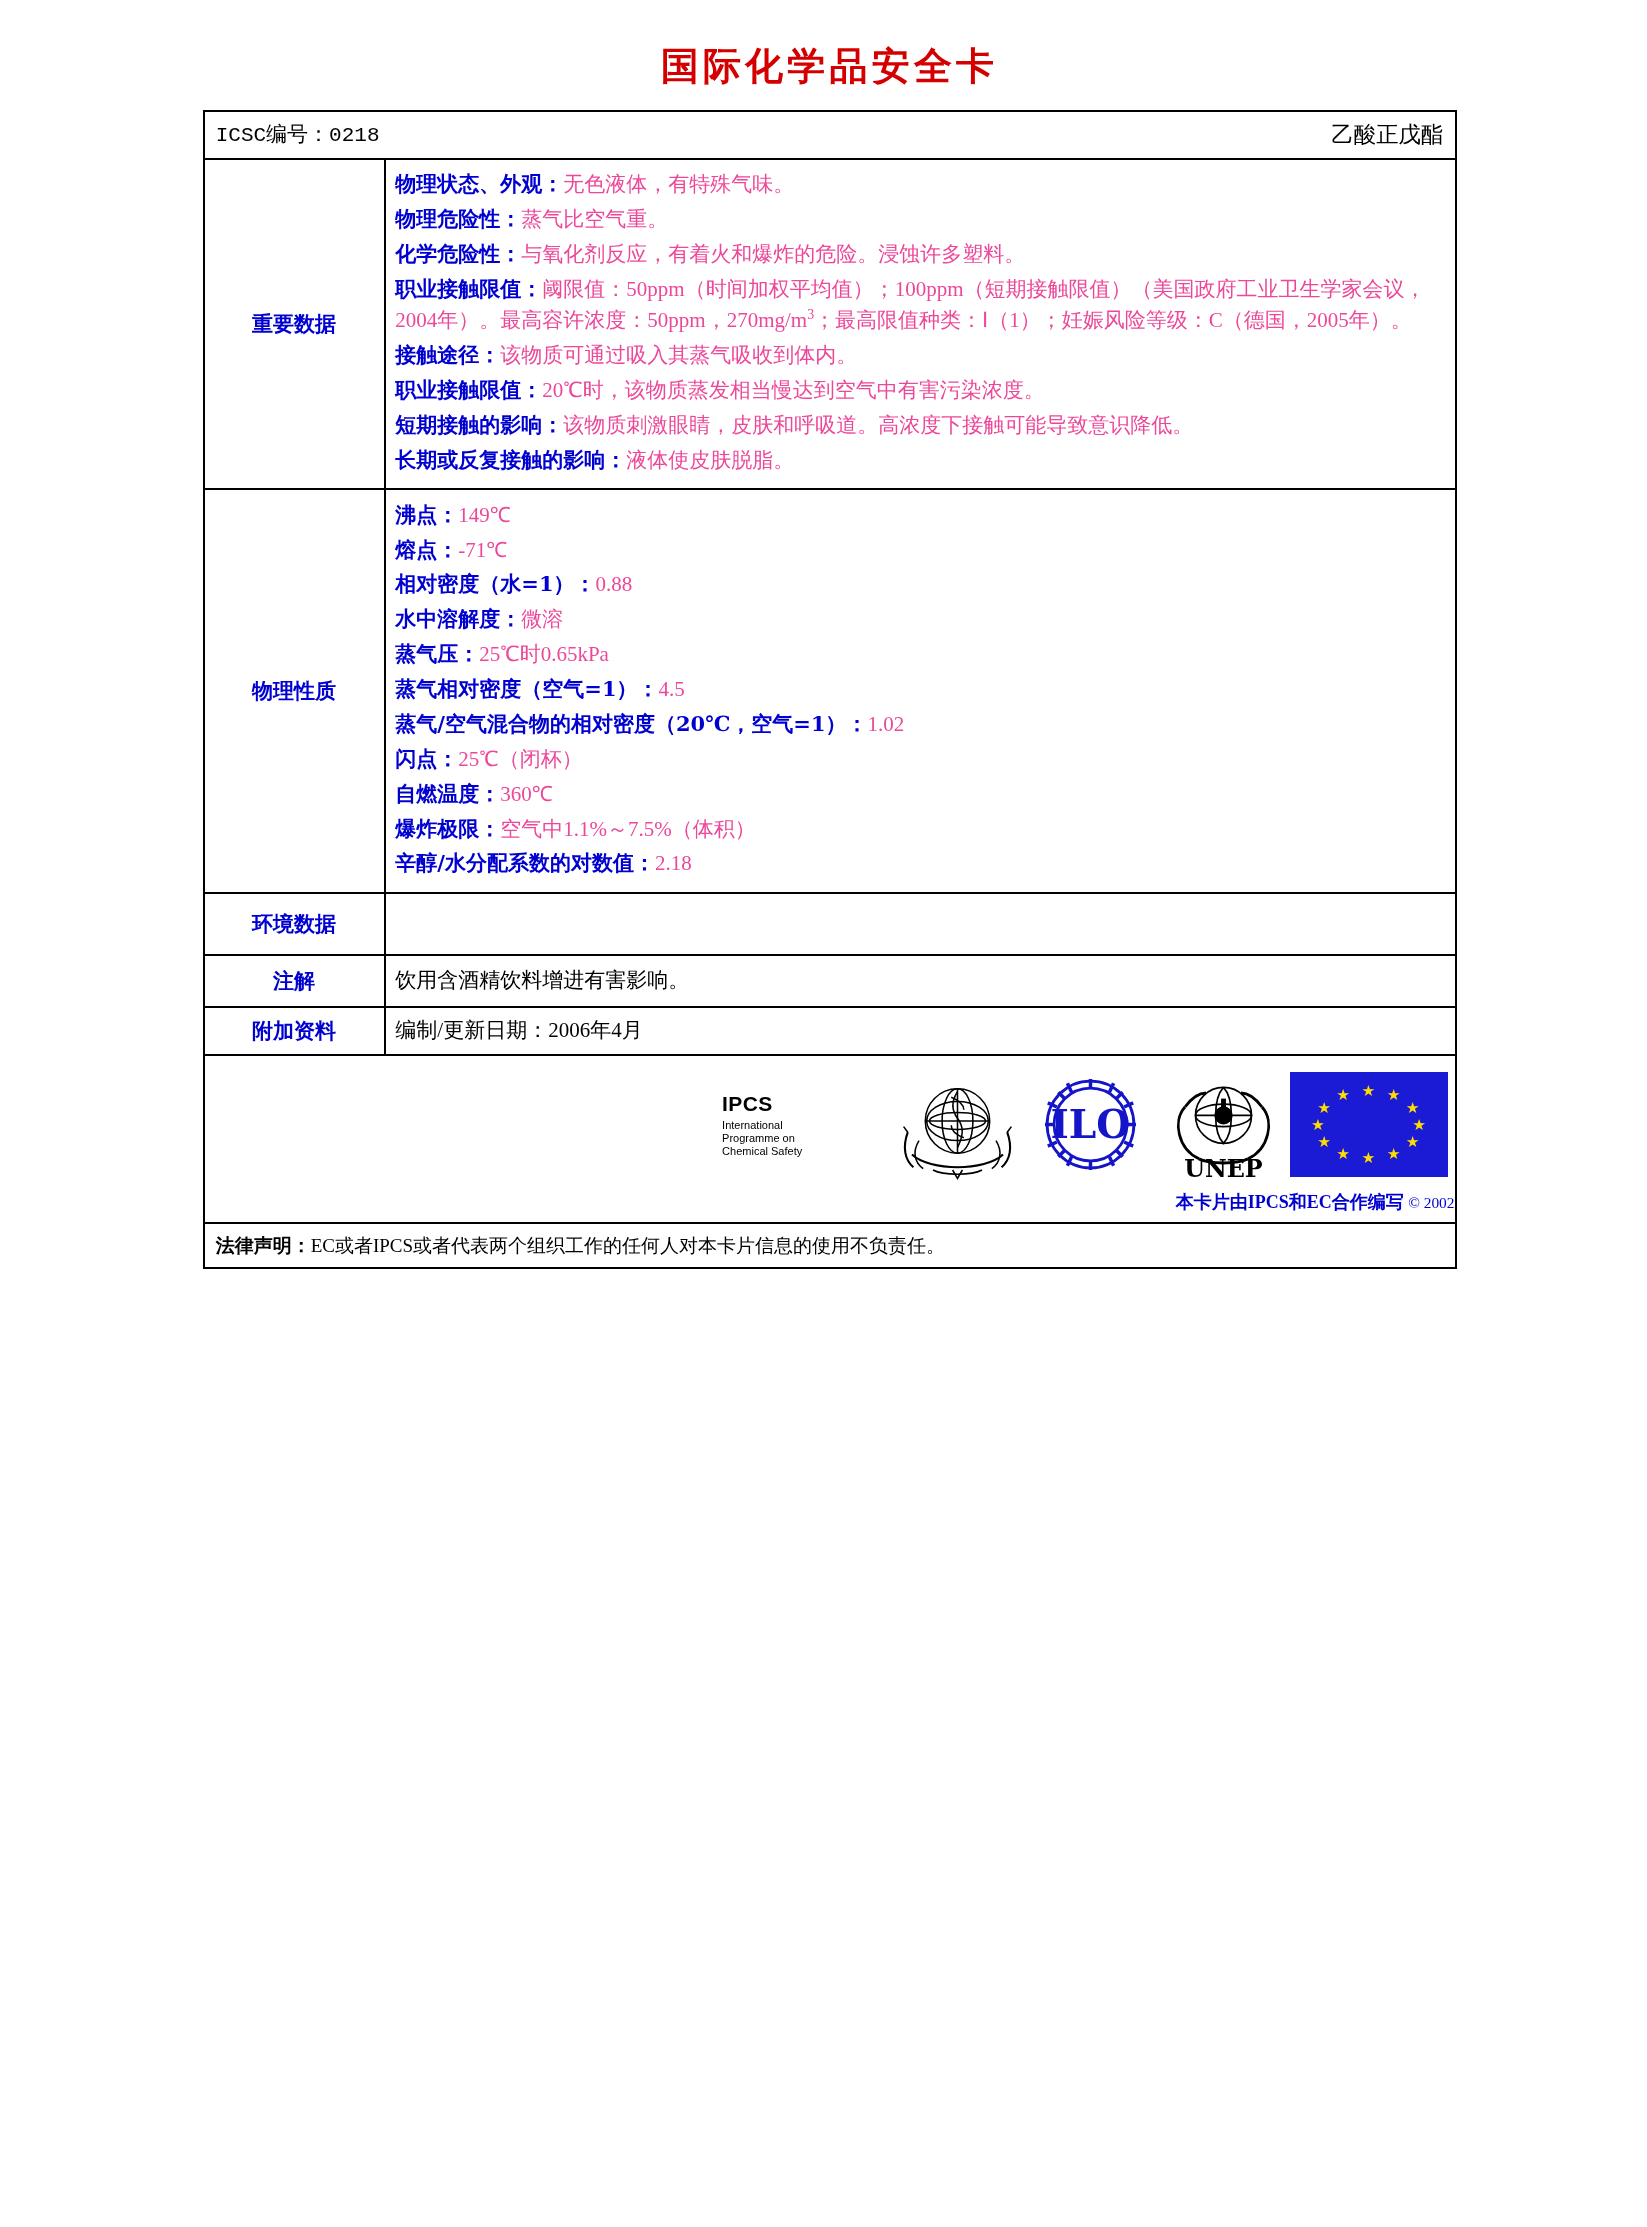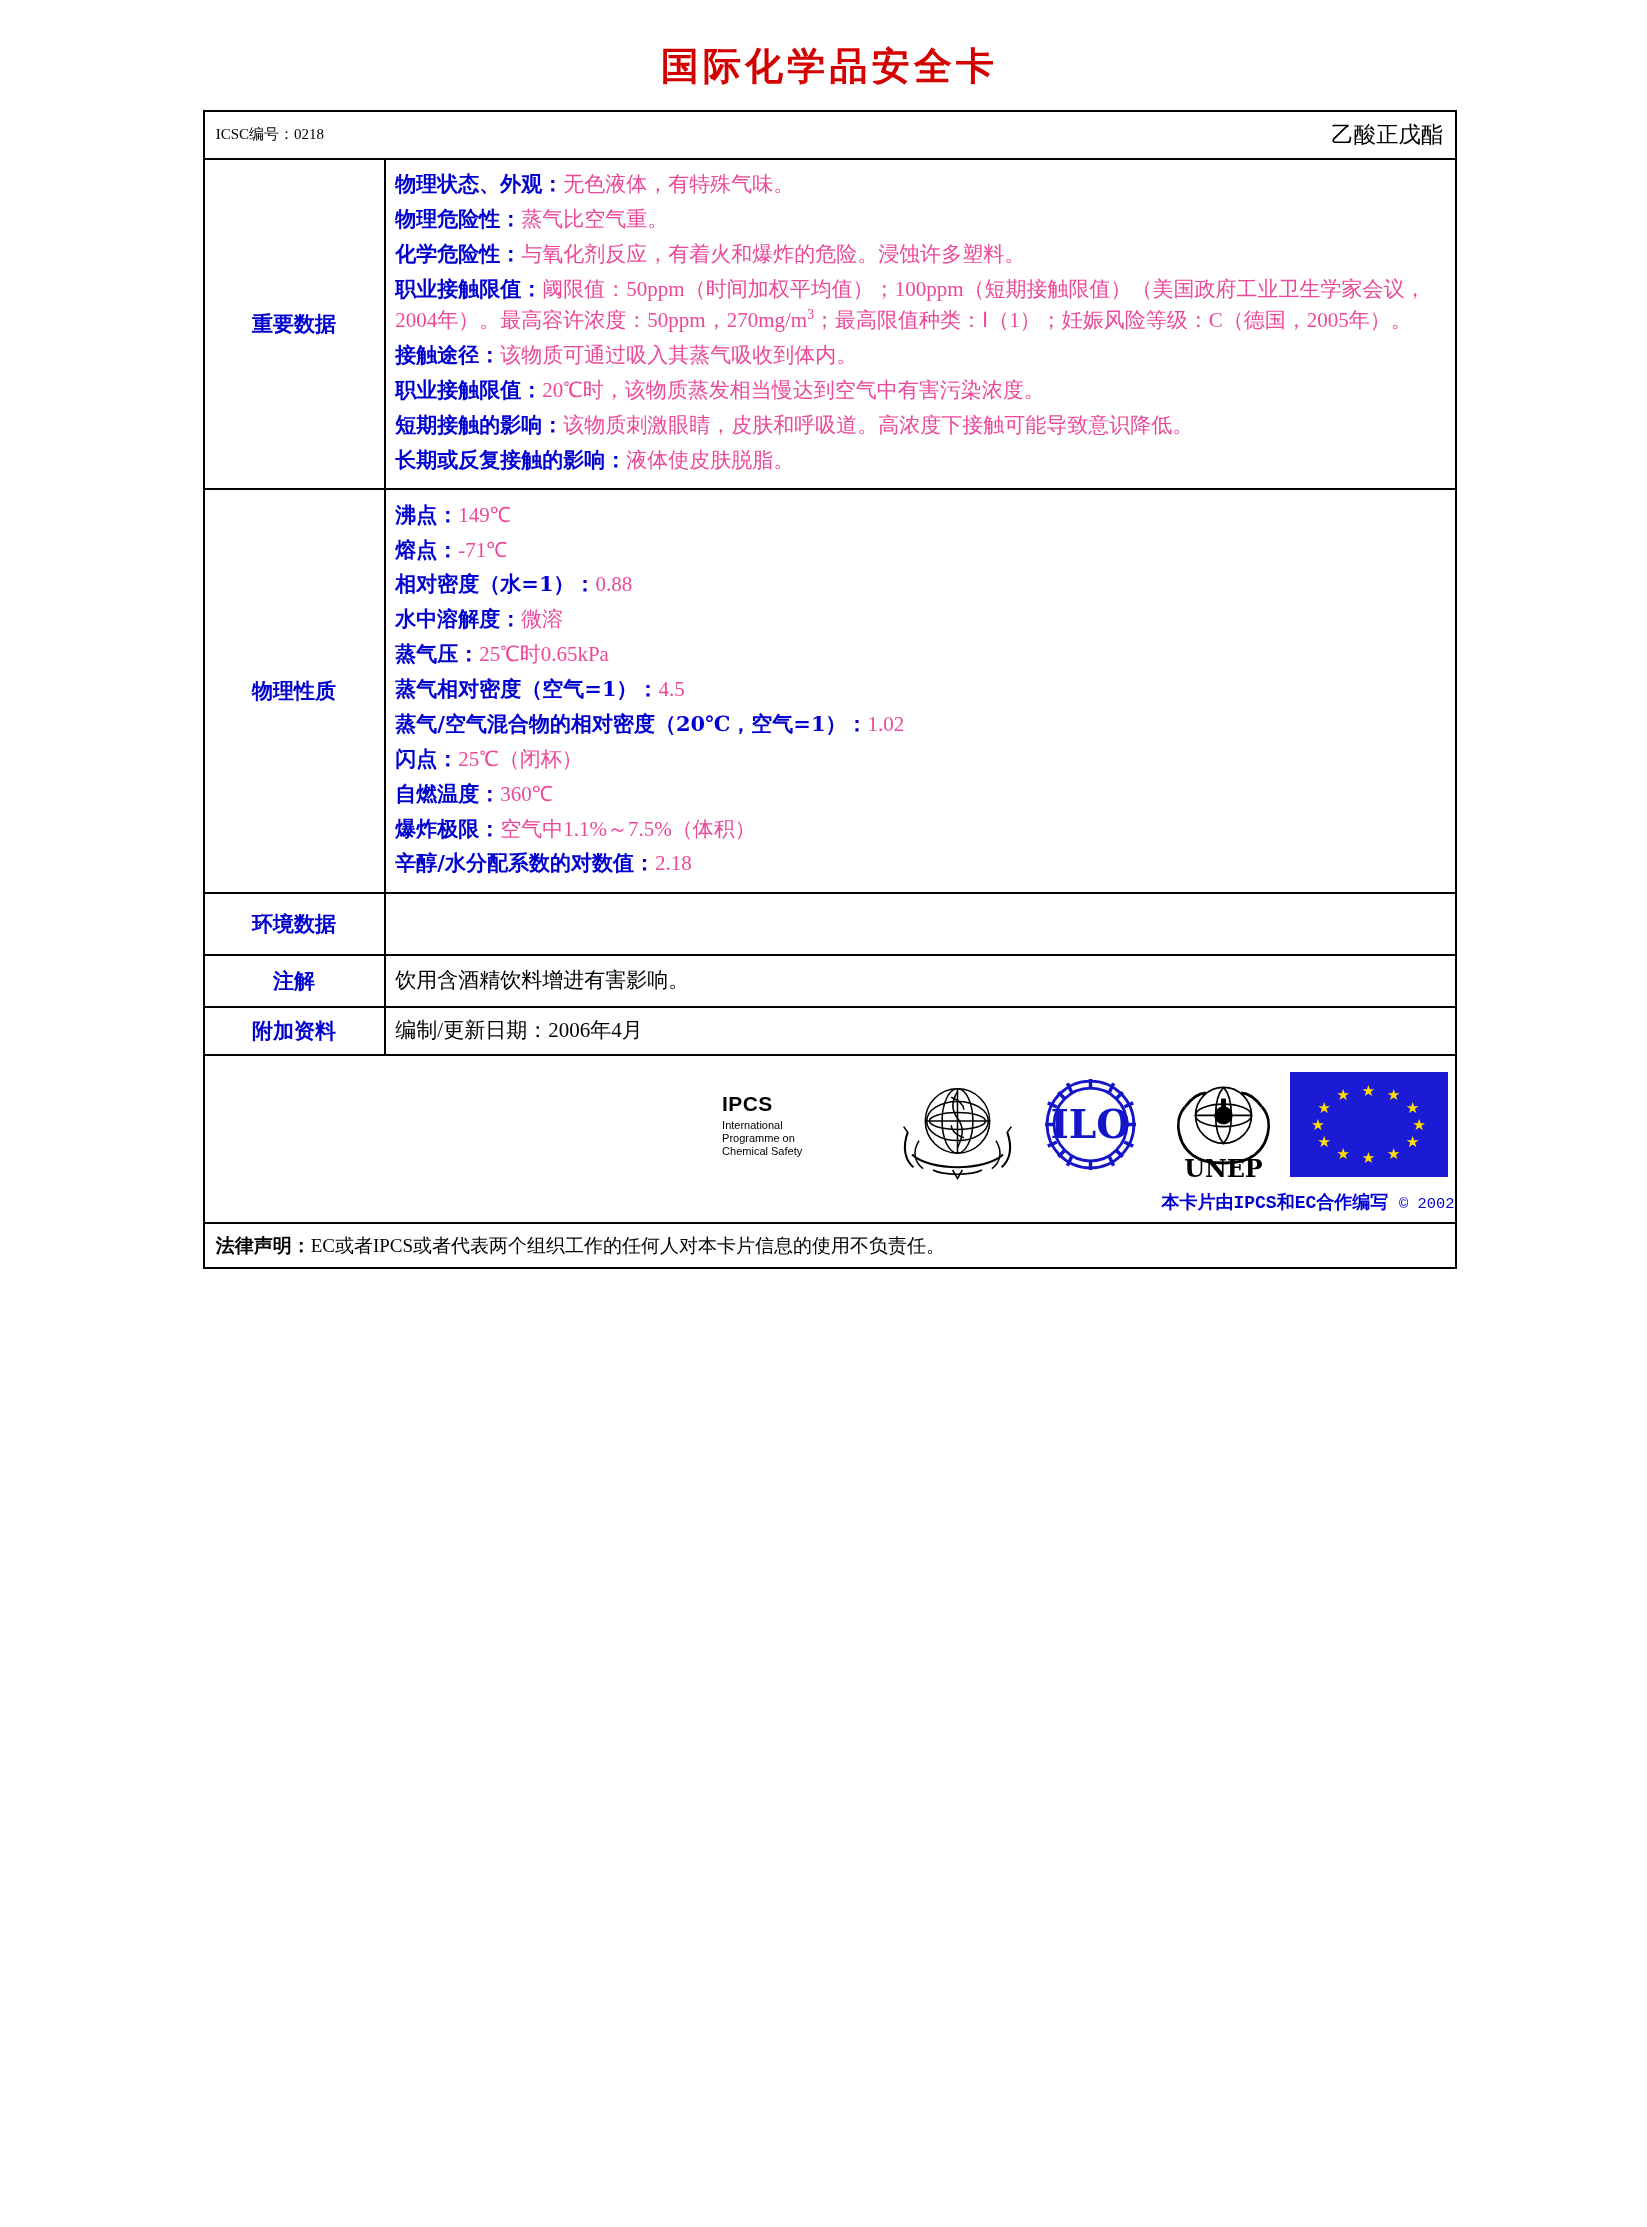--- a/index.html
+++ b/index.html
@@ -39,22 +39,22 @@
   .row:last-child {
     border-bottom: none;
   }
   .hdr-row {
     display: flex;
     border-bottom: 2.1px solid #000;
     align-items: center;
     padding: 7px 11.2px 8.4px 11.2px;
   }
   .icsc-no {
-    font-size: 15px;
-    font-family: Liberation Serif, serif;
+    font-size: 21px;
+    font-family: Liberation Mono, monospace;
     white-space: nowrap;
   }
   .chem-name {
     margin-left: auto;
     font-size: 22.4px;
     font-family: "DejaVu Serif", serif;
     white-space: nowrap;
   }
   .label-cell {
     width: 181px;
@@ -154,21 +154,21 @@
     position: absolute;
     color: #ffdd00;
     font-size: 15.4px;
     line-height: 15.4px;
     transform: translate(-50%, -50%);
   }
   .credit {
     text-align: center;
     color: #0000d0;
     font-size: 18px;
-    font-family: Liberation Mono, monospace;
+    font-family: Liberation Serif, serif;
     font-weight: bold;
     padding: 2.8px 0 8.4px 0;
   }
   .credit .copy {
     font-weight: normal;
     font-size: 15.4px;
   }
   .legal {
     padding: 8.4px 11.2px;
     font-size: 19px;

